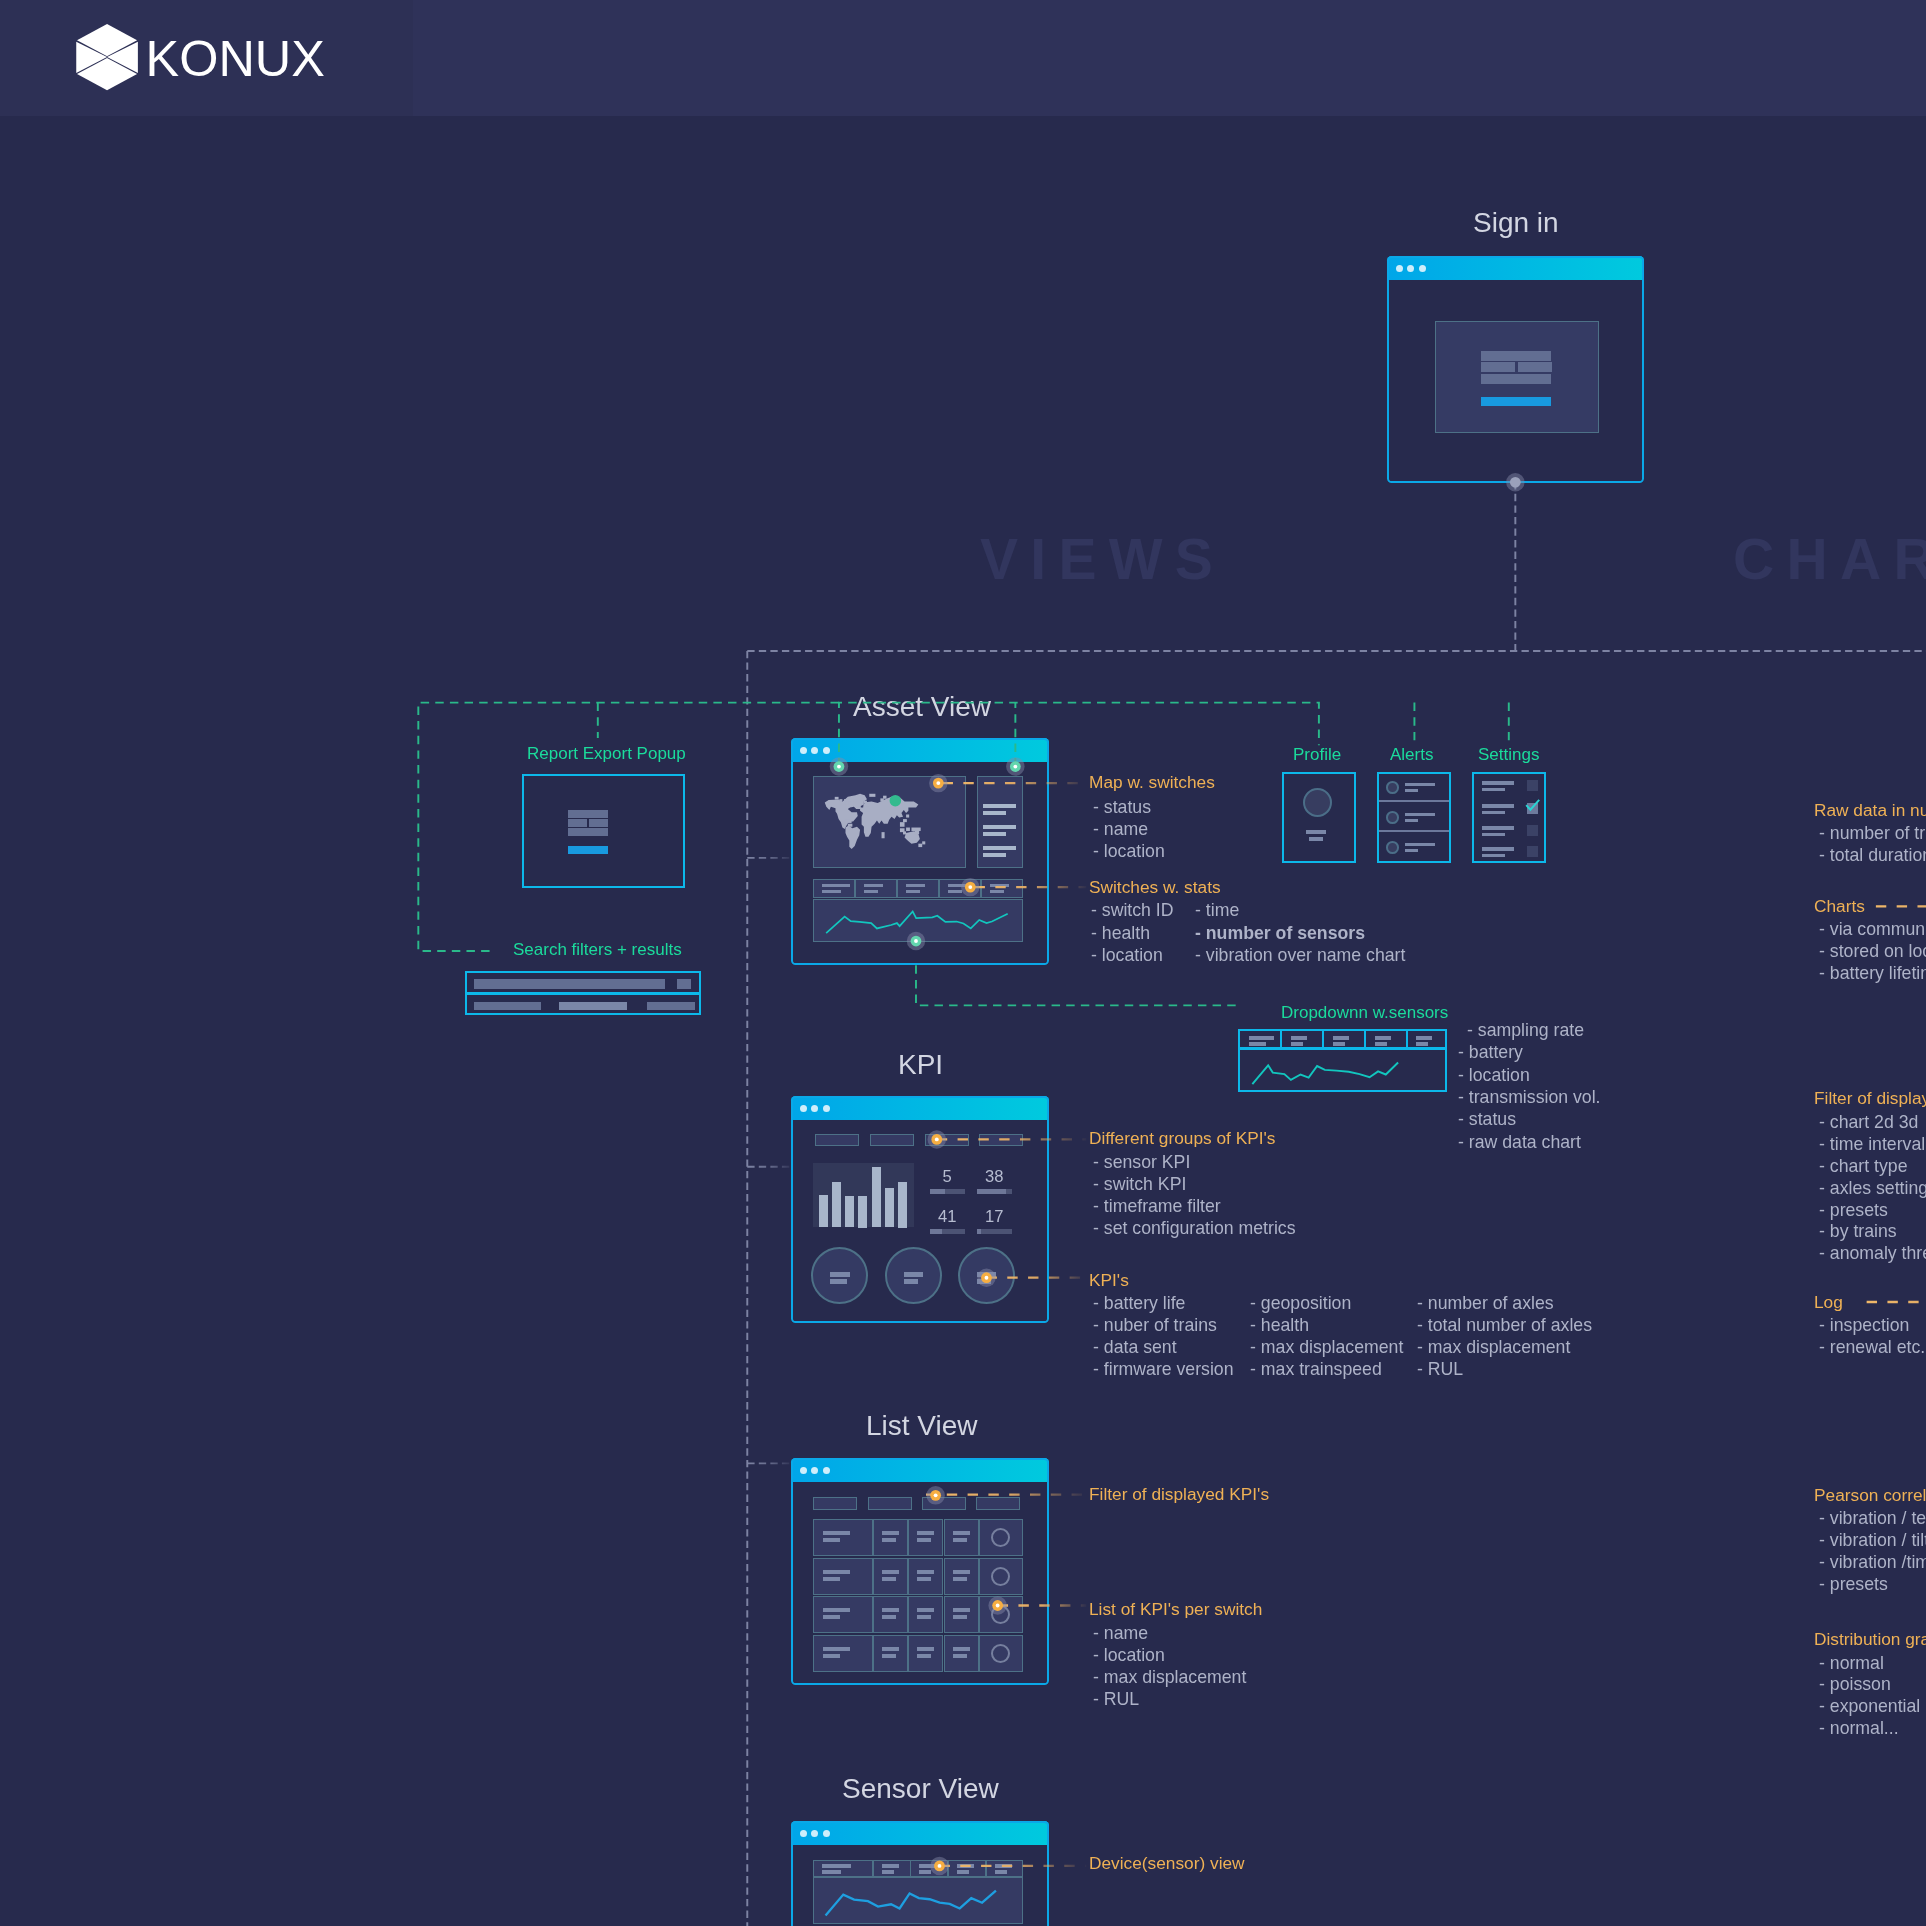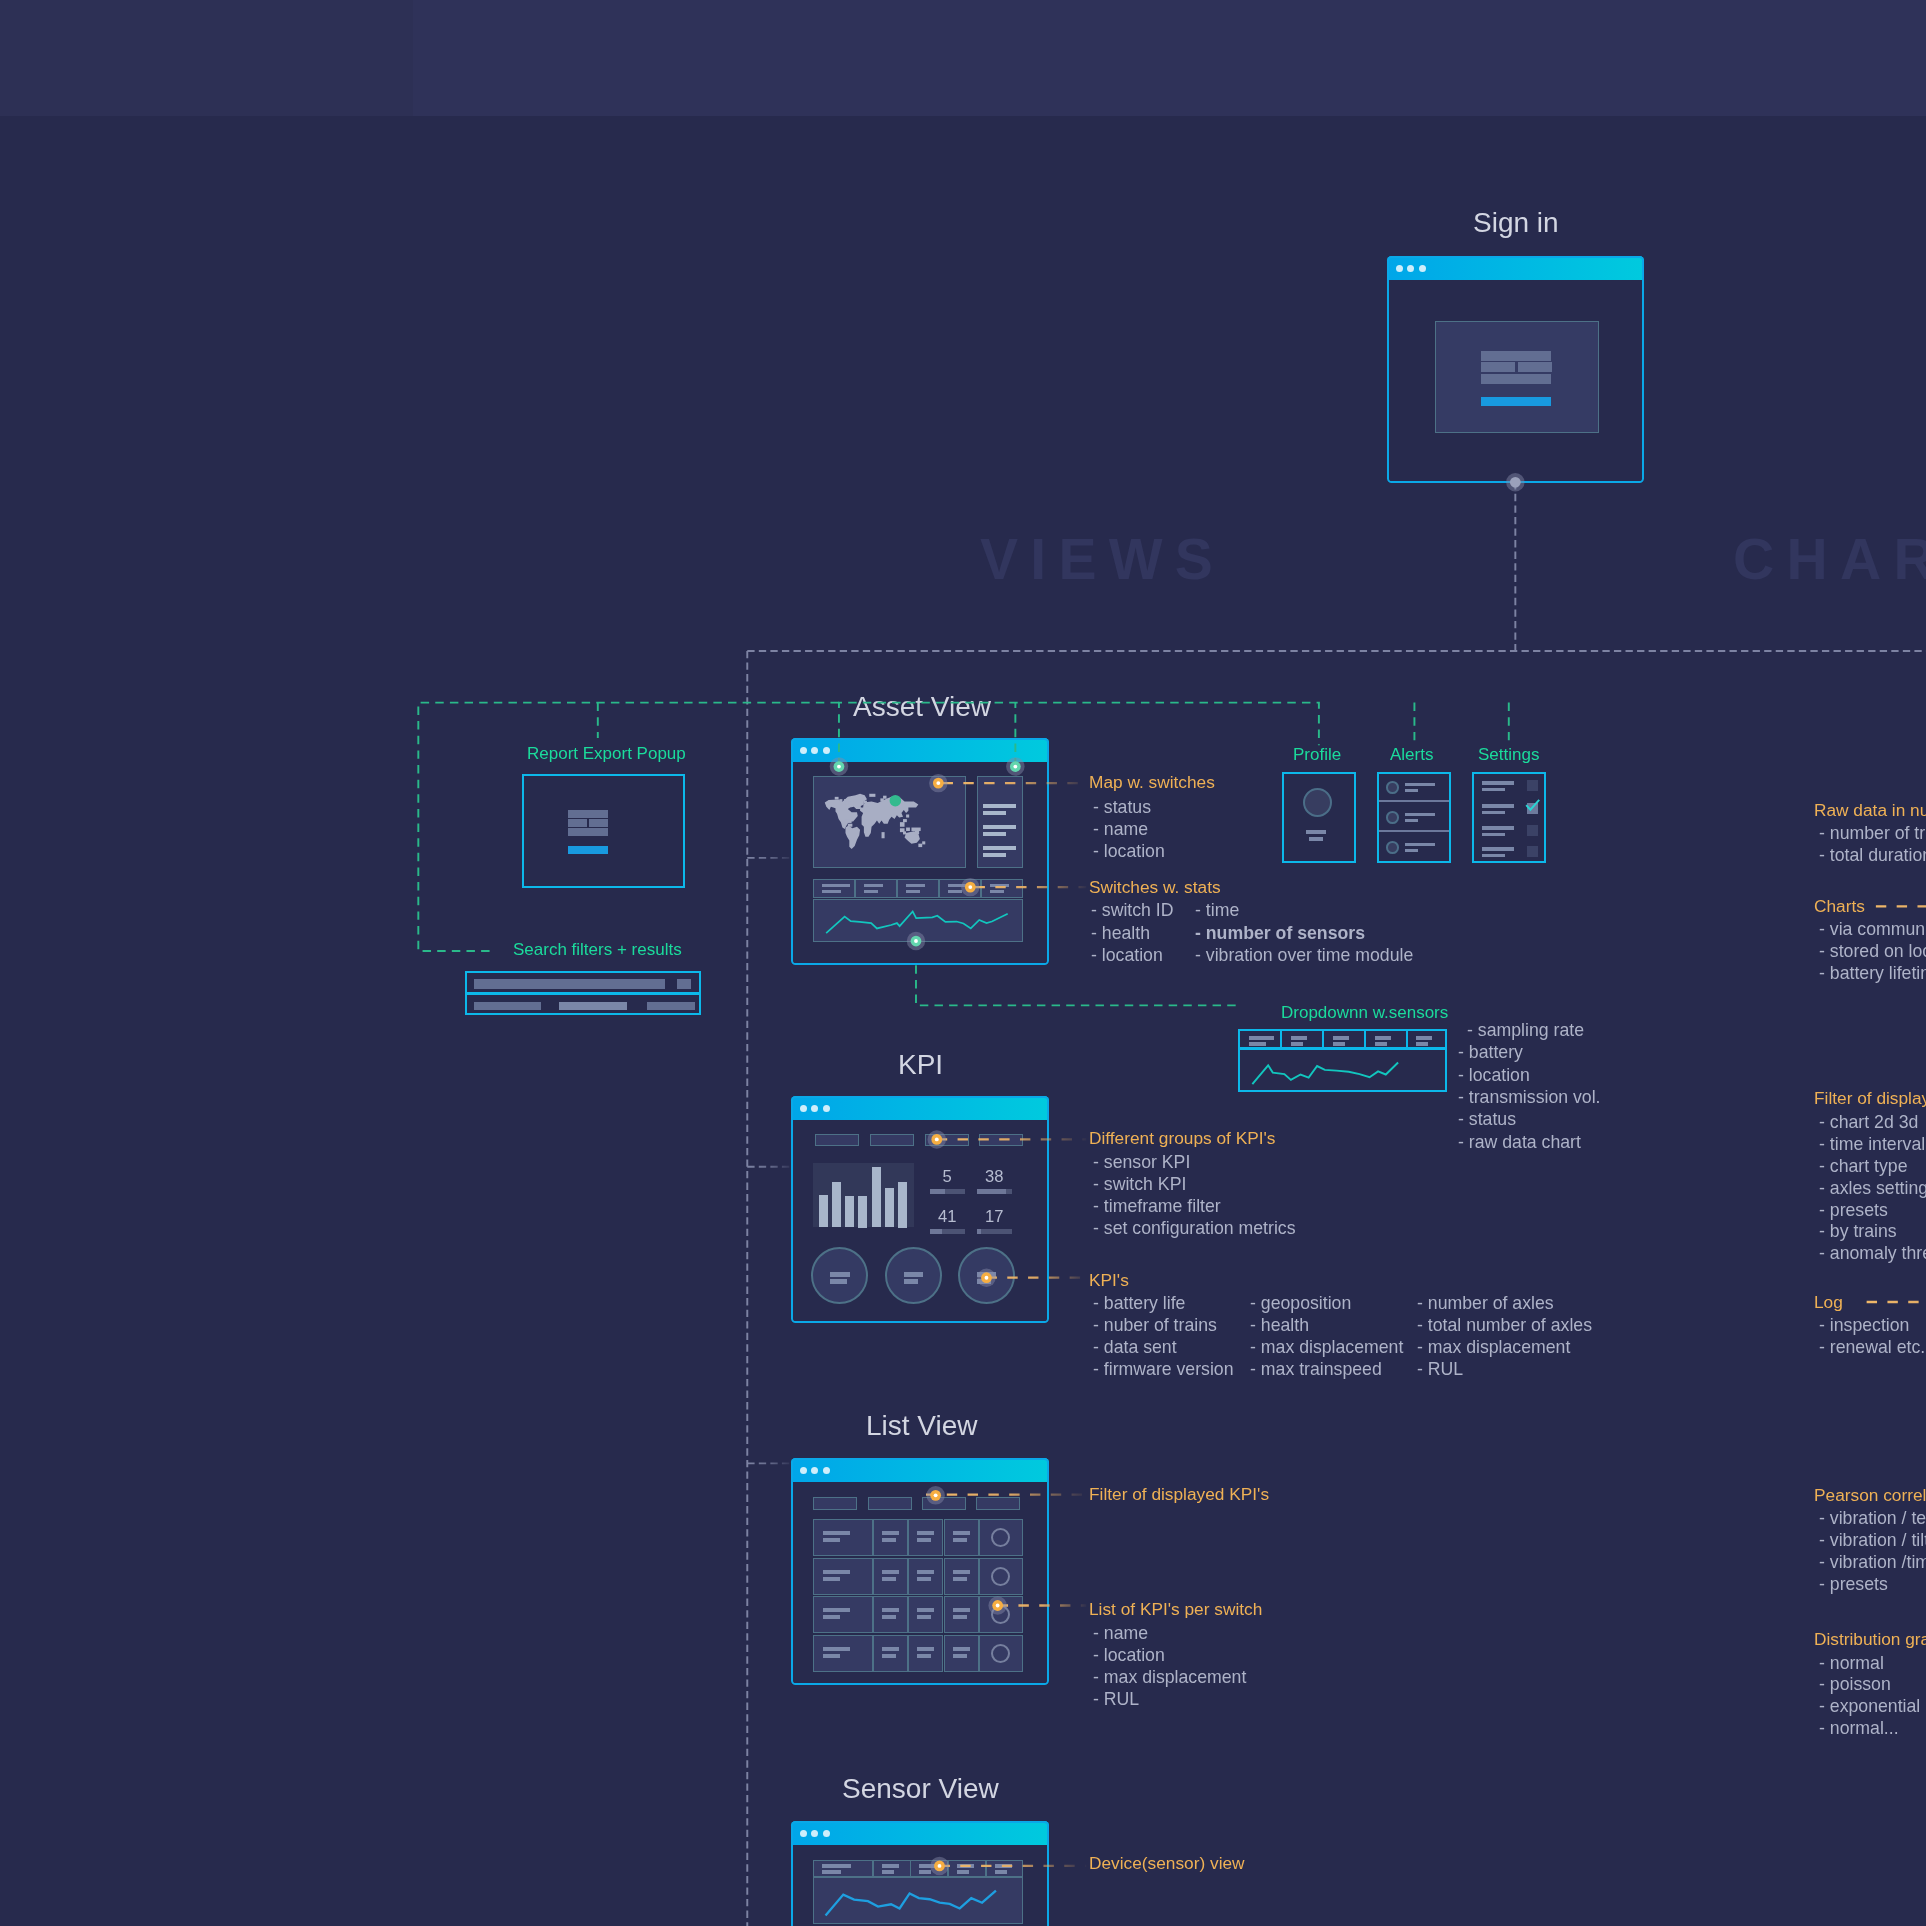--- a/index.html
+++ b/index.html
@@ -43,20 +43,31 @@
   .ann-title{position:absolute;font-size:17.3px;color:#efb155;white-space:nowrap;line-height:1;}
   .ann-li{position:absolute;font-size:17.7px;color:#aeb3c8;white-space:nowrap;line-height:1;}
 </style>
 </head>
 <body>
 
 <div id="stage">
 
 <div id="header">
   <div id="header-left"></div>
+  <div id="logo">
+    <svg width="270" height="77" viewBox="0 0 700 200">
+      <g>
+        <path fill="#ffffff" d="M80 0 L158 42 L80 84 L2 42 Z"></path>
+        <path fill="#ffffff" d="M0 46 L0 127 L80 86 Z"></path>
+        <path fill="#ffffff" d="M160 46 L160 127 L80 86 Z"></path>
+        <path fill="#ffffff" d="M80 88 L158 130 L80 172 L2 130 Z"></path>
+      </g>
+      <text x="180" y="135" font-family="Liberation Sans, sans-serif" font-size="131" letter-spacing="0" fill="#ffffff">KONUX</text>
+    </svg>
+  </div>
 
 </div>
 
 <div class="wm" style="left:980px;top:531px;">VIEWS</div>
 <div class="wm" style="left:1733px;top:531px;">CHARTS</div>
 
 <div class="node-title" style="left:1473px;top:209px;">Sign in</div>
 <div class="card" style="left:1387px;top:256px;width:257px;height:227px;">
   <div class="bar">
     <span class="dot" style="left:9.2px"></span>
@@ -451,21 +462,21 @@
 <div class="ann-li" style="left:1093px;top:799px;">- status</div>
 <div class="ann-li" style="left:1093px;top:821px;">- name</div>
 <div class="ann-li" style="left:1093px;top:843px;">- location</div>
 
 <div class="ann-title" style="left:1089px;top:879px;">Switches w. stats</div>
 <div class="ann-li" style="left:1091px;top:902px;">- switch ID</div>
 <div class="ann-li" style="left:1091px;top:925px;">- health</div>
 <div class="ann-li" style="left:1091px;top:947px;">- location</div>
 <div class="ann-li" style="left:1195px;top:902px;">- time</div>
 <div class="ann-li" style="left:1195px;top:925px;font-weight:bold;">- number of sensors</div>
-<div class="ann-li" style="left:1195px;top:947px;">- vibration over time module</div>
+<div class="ann-li" style="left:1195px;top:947px;">- vibration over name chart</div>
 
 <div class="ann-li" style="left:1458px;top:1022px;margin-left:9px;">- sampling rate</div>
 <div class="ann-li" style="left:1458px;top:1044px;">- battery</div>
 <div class="ann-li" style="left:1458px;top:1067px;">- location</div>
 <div class="ann-li" style="left:1458px;top:1089px;">- transmission vol.</div>
 <div class="ann-li" style="left:1458px;top:1111px;">- status</div>
 <div class="ann-li" style="left:1458px;top:1134px;">- raw data chart</div>
 
 <div class="ann-title" style="left:1089px;top:1130px;">Different groups of KPI's</div>
 <div class="ann-li" style="left:1093px;top:1154px;">- sensor KPI</div>

